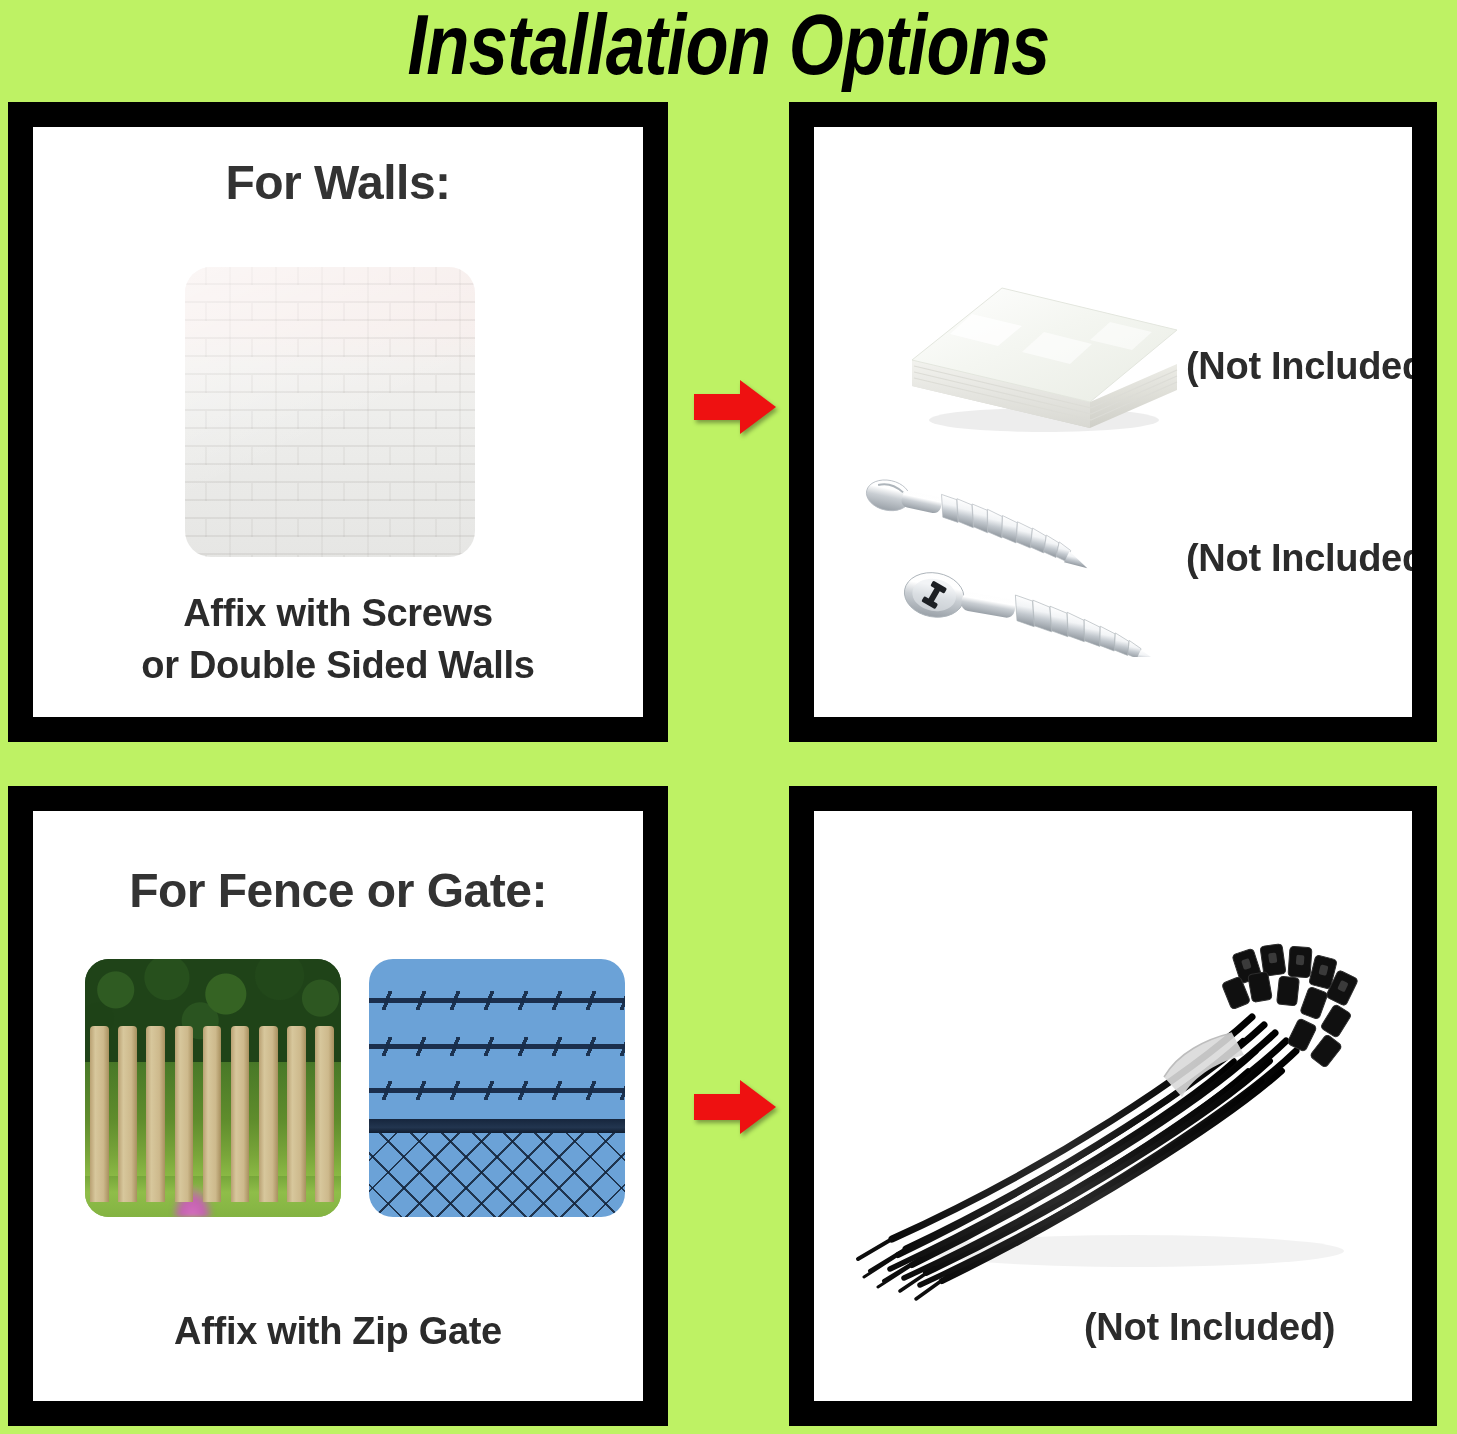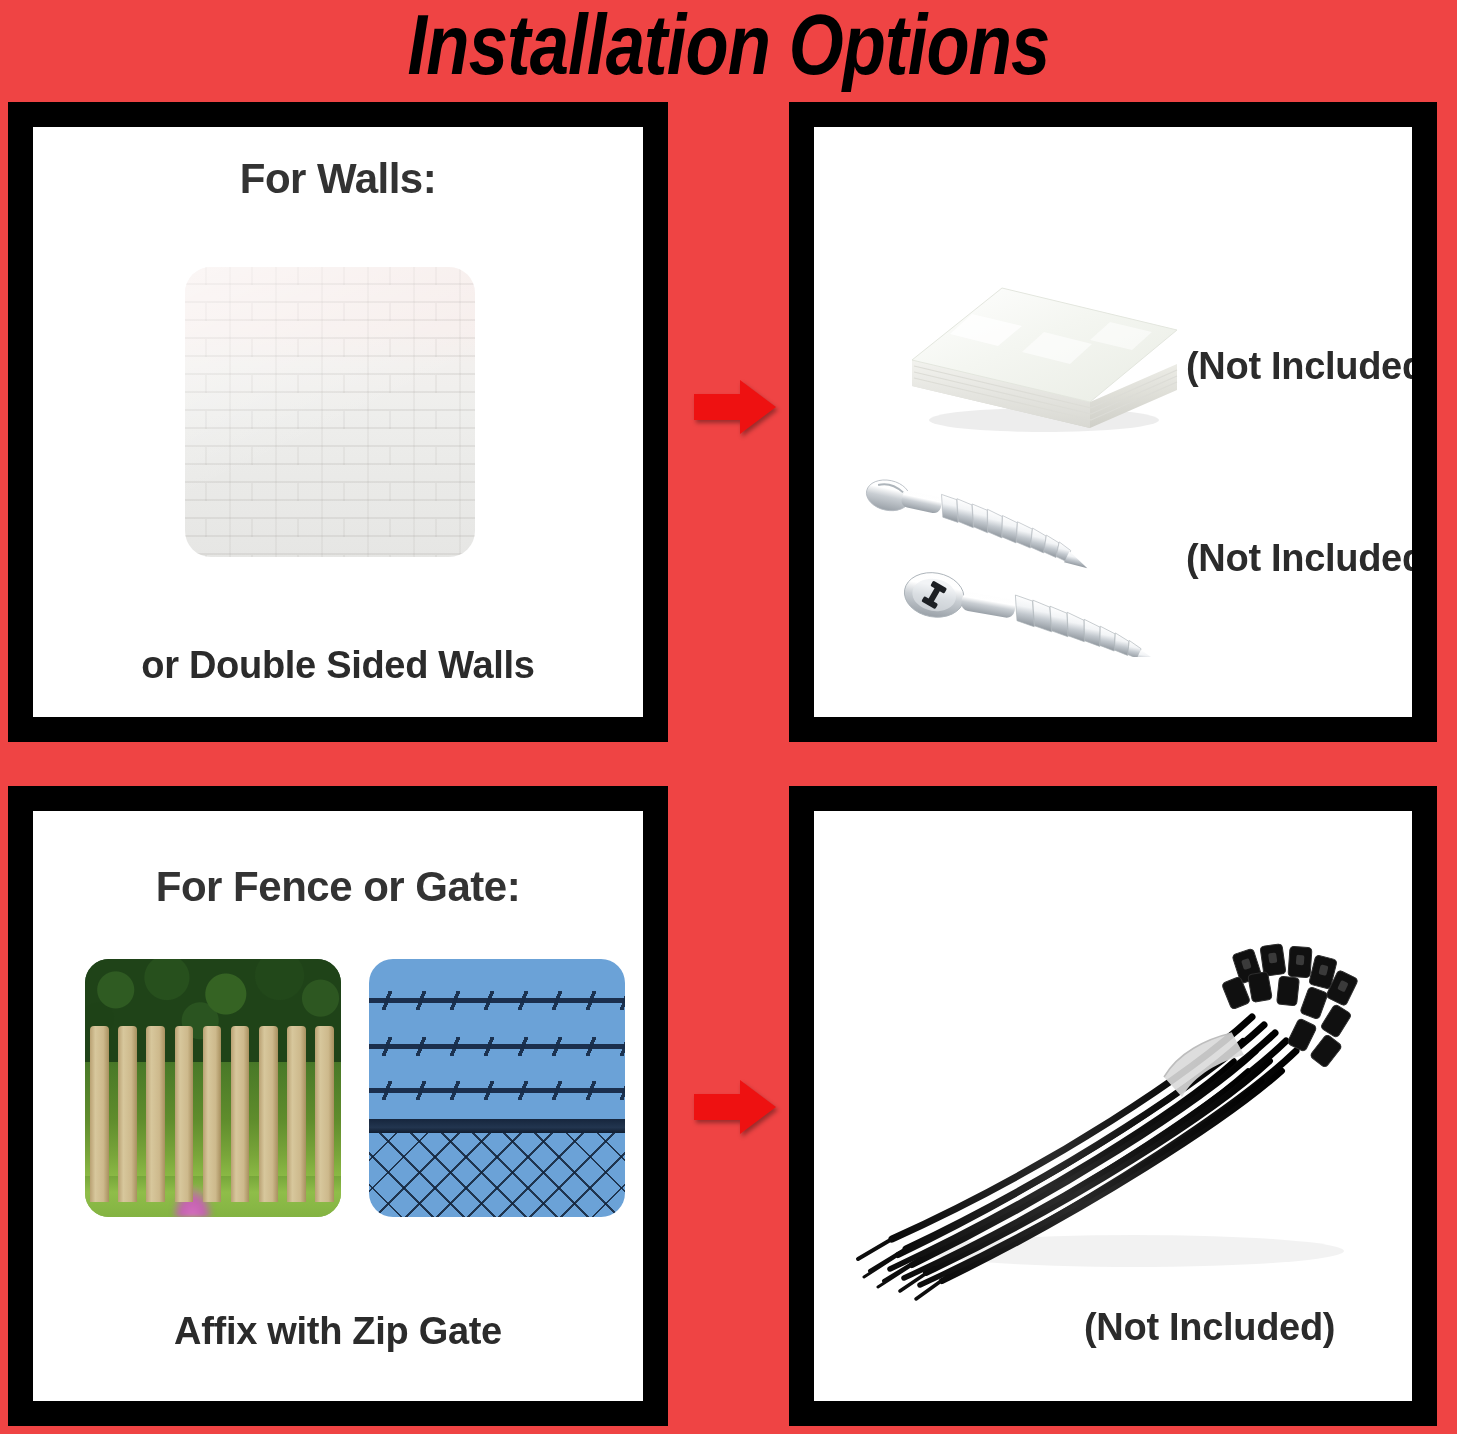--- a/index.html
+++ b/index.html
@@ -2,21 +2,21 @@
 <html><head>
 <meta charset="utf-8">
 <style>
   * { box-sizing: border-box; margin: 0; padding: 0; }
   html, body {
     width: 1457px; height: 1434px;
     background: #ffffff;
     font-family: "Liberation Sans", sans-serif;
     overflow: hidden;
   }
-  #page { position: relative; width: 1457px; height: 1434px; background: #ef4444; }
+  #page { position: relative; width: 1457px; height: 1434px; background: #bef264; }
 
   
   .title {
     position: absolute;
     top: -4px; left: 0; width: 1457px;
     text-align: center;
     font-family: "Liberation Sans", sans-serif;
     font-weight: bold;
     font-style: italic;
     font-size: 86px;
@@ -42,21 +42,21 @@
   }
   #panel-walls     { left: 8px;   top: 102px;  width: 660px; height: 640px; }
   #panel-hardware  { left: 789px; top: 102px;  width: 648px; height: 640px; }
   #panel-fence     { left: 8px;   top: 786px;  width: 660px; height: 640px; }
   #panel-zipties   { left: 789px; top: 786px;  width: 648px; height: 640px; }
 
   .panel-heading {
     position: absolute;
     left: 0; width: 100%;
     text-align: center;
-    font-size: 42px;
+    font-size: 48px;
     font-weight: bold;
     color: #333333;
     letter-spacing: -0.5px;
   }
   #heading-walls { top: 28px; }
   #heading-fence { top: 52px; }
 
   .panel-caption {
     position: absolute;
     left: 0; width: 100%;
@@ -248,20 +248,21 @@
       <div class="panel-heading" id="heading-walls">For Walls:</div>
 
       <div class="brick-photo">
         <div class="rows"></div>
         <div class="vjoints"></div>
         <div class="vjoints2"></div>
         <div class="sheen"></div>
       </div>
 
       <div class="panel-caption" id="caption-walls">
+        <div>Affix with Screws</div>
         <div>or Double Sided Walls</div>
       </div>
     </div>
   </div>
 
   <svg class="arrow-red" id="arrow-top" viewBox="0 0 82 58">
     <path d="M0,16 L46,16 L46,2 L82,29 L46,56 L46,42 L0,42 Z" fill="#ee1111"></path>
   </svg>
 
   <div class="panel" id="panel-hardware">

